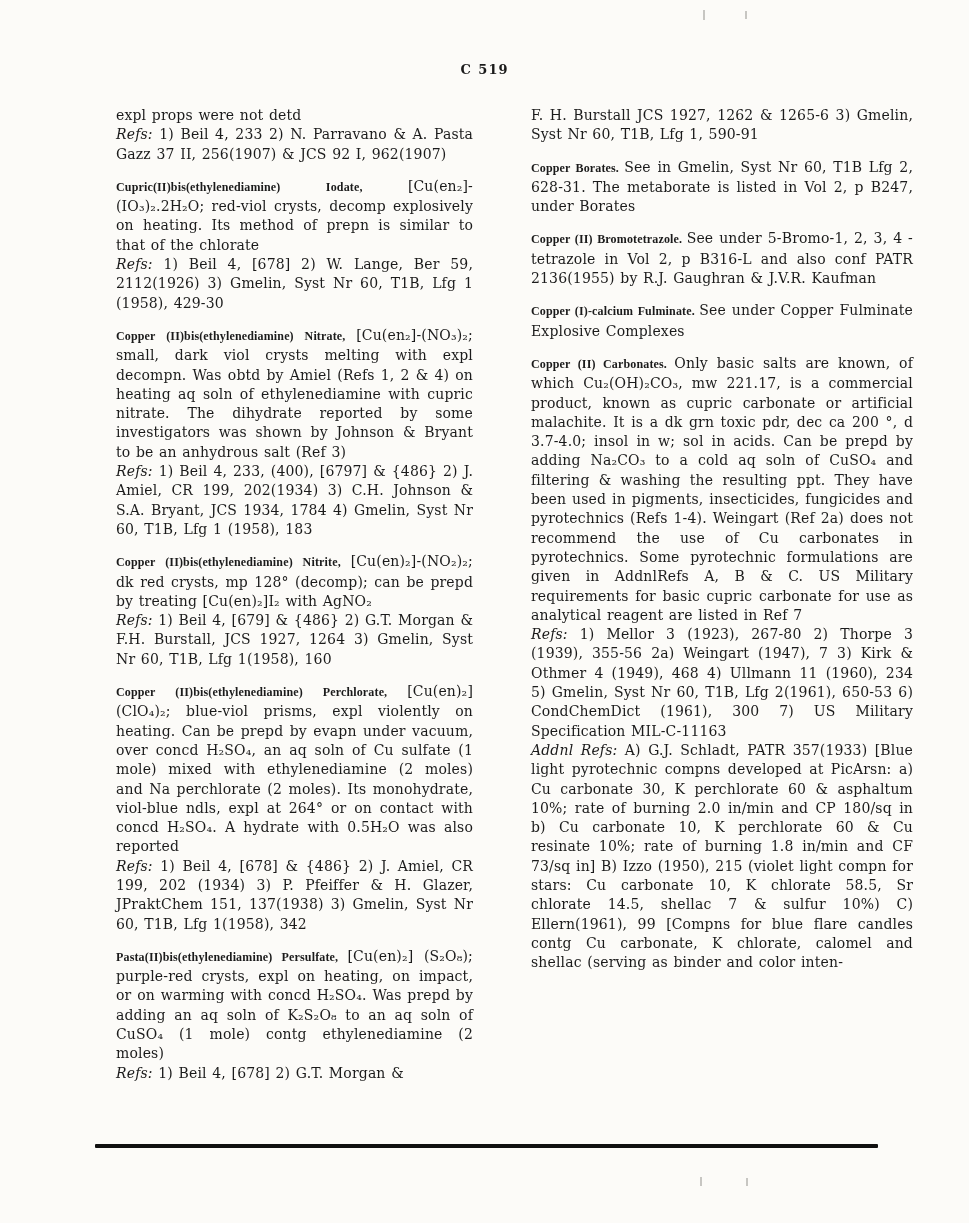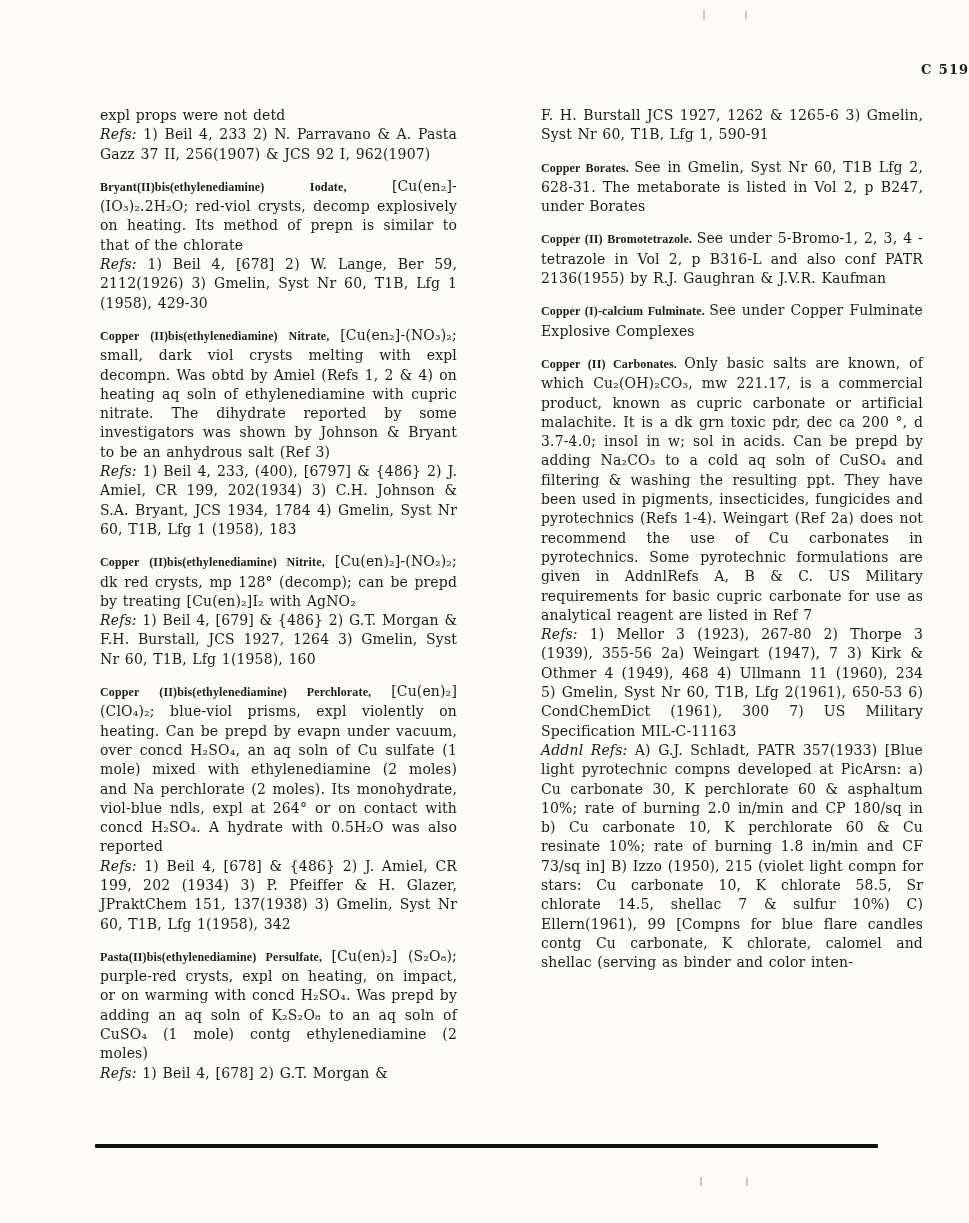--- a/index.html
+++ b/index.html
@@ -14,31 +14,31 @@
     font-size: 14px;
     line-height: 19.3px;
     letter-spacing: 0.15px;
     word-spacing: 1px;
   }
   .page { position: relative; width: 969px; height: 1223px; }
 
   .page-header {
     position: absolute;
     top: 60px; left: 0; right: 0;
-    text-align: right;
+    text-align: center;
     font-weight: bold;
     font-size: 13px;
     letter-spacing: 1px;
   }
 
   .columns {
     position: absolute;
-    top: 106px; left: 100px; right: 97px;
+    top: 106px; left: 116px; right: 97px;
     display: flex;
-    gap: 40px;
+    gap: 14px;
   }
   .column { flex: none; }
   .col-left  { width: 357px; }
   .col-right { width: 382px; margin-left: 44px; }
 
   .entry { margin-bottom: 13px; }
   .para  { text-align: justify; }
   .entry-heading {
     font-family: Liberation Serif, serif;
     font-weight: bold;
@@ -70,21 +70,21 @@
   <span class="artifact a1"></span>
   <span class="artifact a2"></span>
 
   <div class="columns">
     <div class="column col-left">
         <div class="entry">
           <div class="para">expl props were not detd</div>
           <div class="para"><i>Refs:</i> 1) Beil 4, 233 2) N. Parravano &amp; A. Pasta Gazz 37 II, 256(1907) &amp; JCS 92 I, 962(1907)</div>
         </div>
         <div class="entry">
-          <div class="para"><b class="entry-heading">Bryant(II)bis(ethylenediamine) Iodate, </b>[Cu(en₂]-(IO₃)₂.2H₂O; red-viol crysts, decomp explosively on heating. Its method of prepn is similar to that of the chlorate</div>
+          <div class="para"><b class="entry-heading">Cupric(II)bis(ethylenediamine) Iodate, </b>[Cu(en₂]-(IO₃)₂.2H₂O; red-viol crysts, decomp explosively on heating. Its method of prepn is similar to that of the chlorate</div>
           <div class="para"><i>Refs:</i> 1) Beil 4, [678] 2) W. Lange, Ber 59, 2112(1926) 3) Gmelin, Syst Nr 60, T1B, Lfg 1 (1958), 429-30</div>
         </div>
         <div class="entry">
           <div class="para"><b class="entry-heading">Copper (II)bis(ethylenediamine) Nitrate, </b>[Cu(en₂]-(NO₃)₂; small, dark viol crysts melting with expl decompn. Was obtd by Amiel (Refs 1, 2 &amp; 4) on heating aq soln of ethylenediamine with cupric nitrate. The dihydrate reported by some investigators was shown by Johnson &amp; Bryant to be an anhydrous salt (Ref 3)</div>
           <div class="para"><i>Refs:</i> 1) Beil 4, 233, (400), [6797] &amp; {486} 2) J. Amiel, CR 199, 202(1934) 3) C.H. Johnson &amp; S.A. Bryant, JCS 1934, 1784 4) Gmelin, Syst Nr 60, T1B, Lfg 1 (1958), 183</div>
         </div>
         <div class="entry">
           <div class="para"><b class="entry-heading">Copper (II)bis(ethylenediamine) Nitrite, </b>[Cu(en)₂]-(NO₂)₂; dk red crysts, mp 128° (decomp); can be prepd by treating [Cu(en)₂]I₂ with AgNO₂</div>
           <div class="para"><i>Refs:</i> 1) Beil 4, [679] &amp; {486} 2) G.T. Morgan &amp; F.H. Burstall, JCS 1927, 1264 3) Gmelin, Syst Nr 60, T1B, Lfg 1(1958), 160</div>
         </div>

